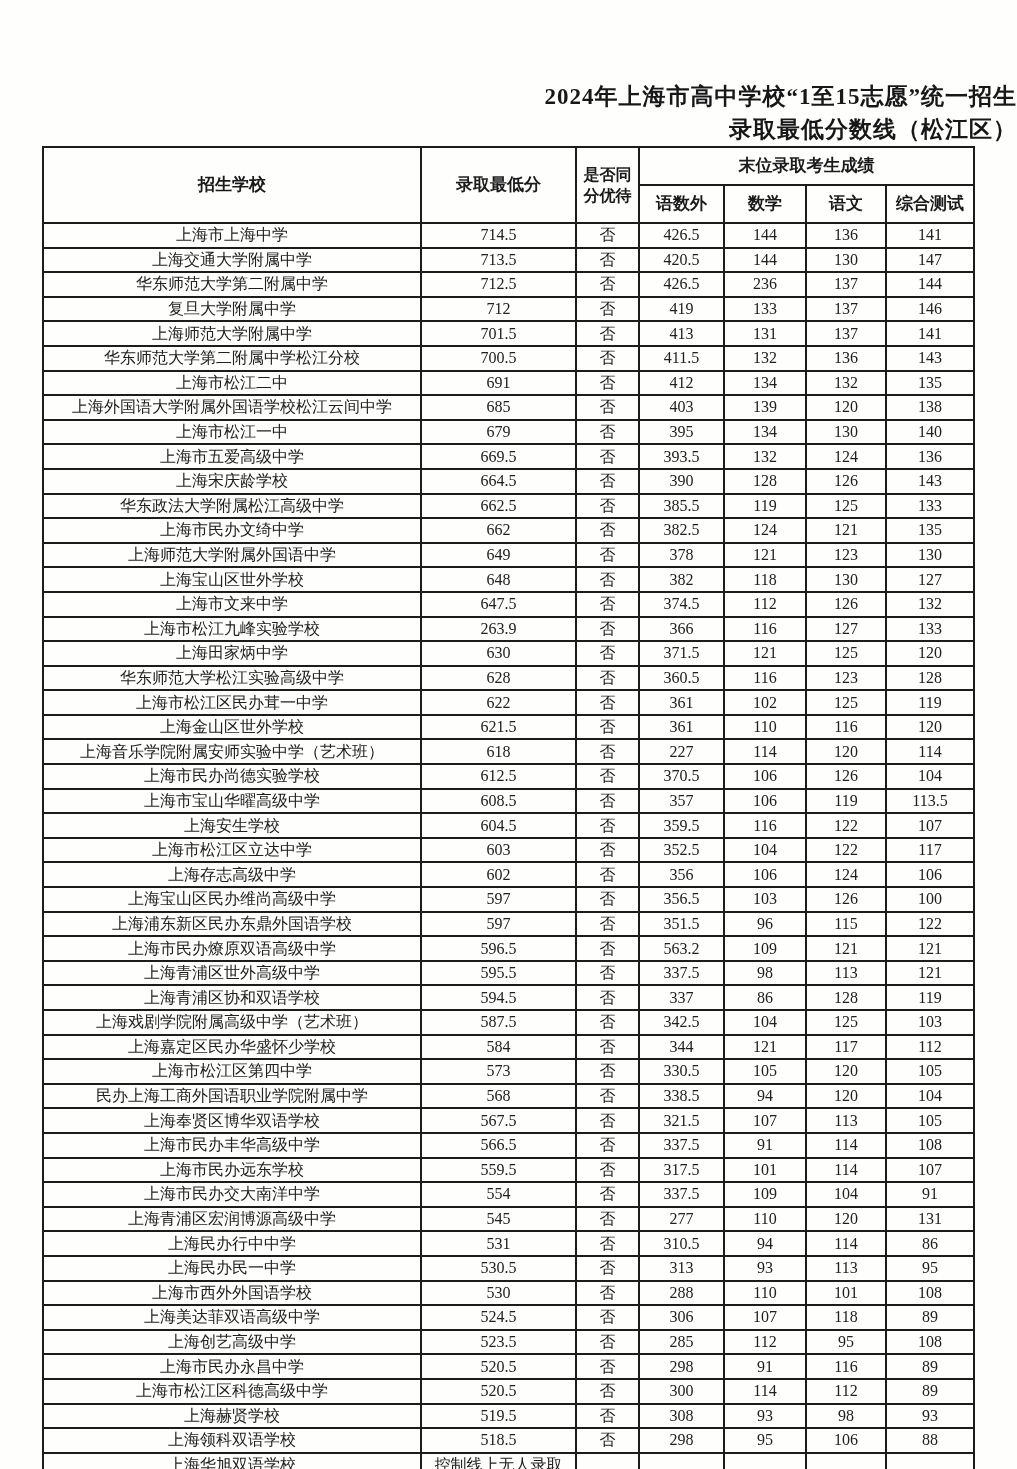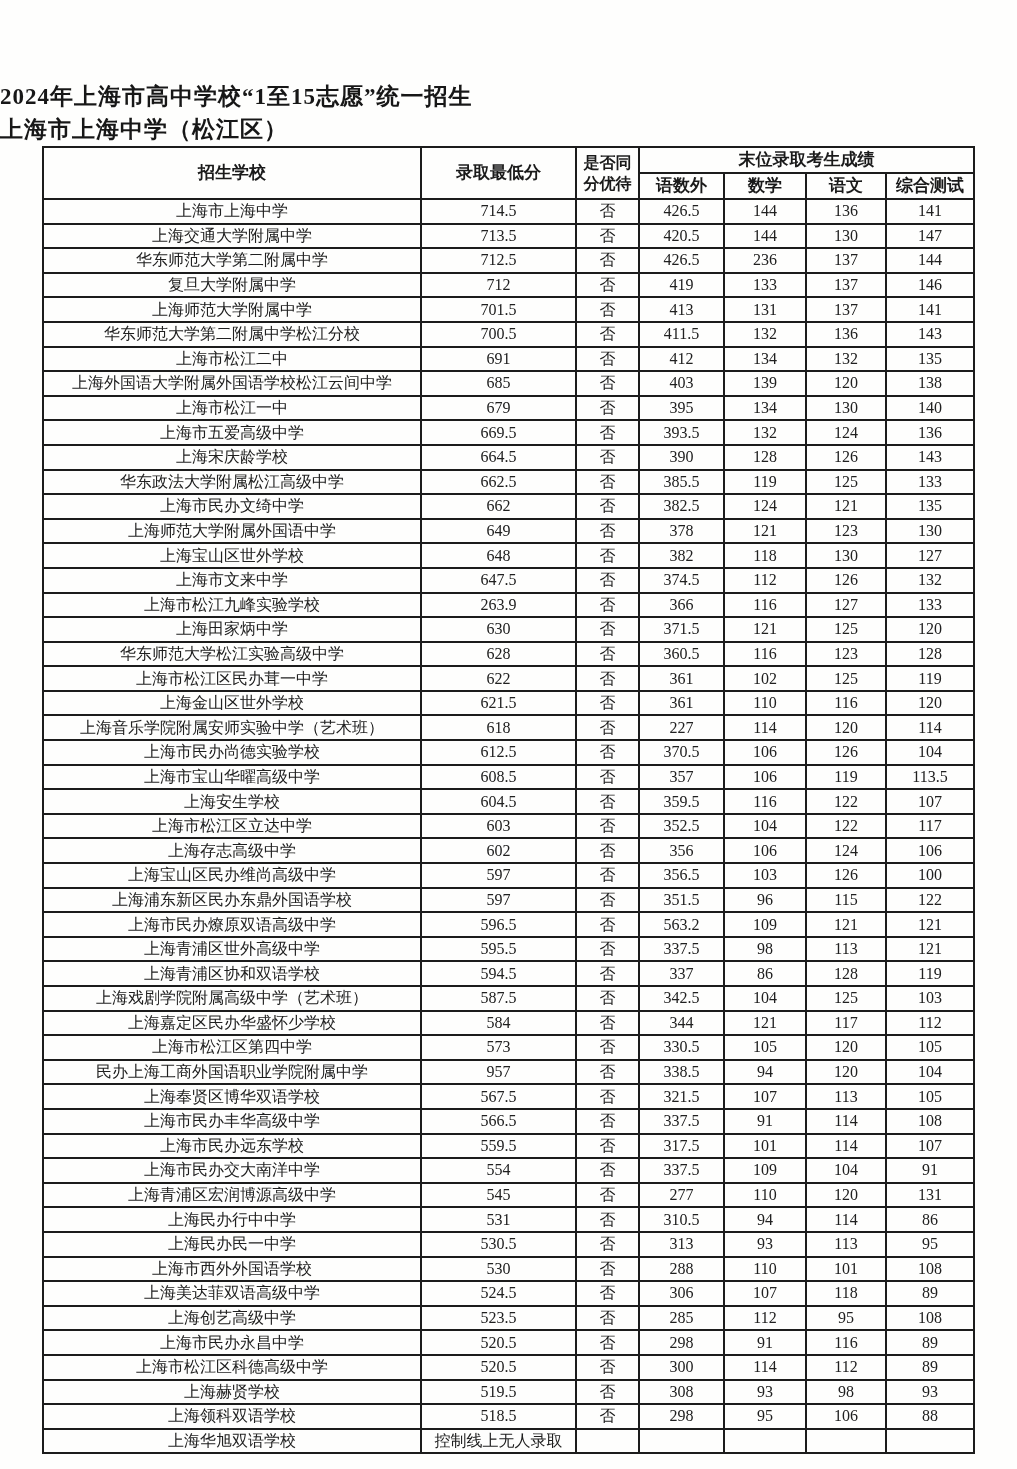--- a/index.html
+++ b/index.html
@@ -11,21 +11,21 @@
   }
   .page {
     width: 1017px;
     height: 1469px;
     background: #fefefdff;
     position: relative;
     overflow: hidden;
   }
   .title-block {
     padding-top: 80px;
-    text-align: left;
+    text-align: right;
     font-weight: bold;
     font-size: 23px;
     line-height: 33px;
     letter-spacing: 1px;
     color: #171717;
   }
   table.score-table {
     border-collapse: collapse;
     table-layout: fixed;
     width: 931px;
@@ -42,21 +42,21 @@
   .score-table thead th {
     font-size: 17px;
     font-weight: bold;
     line-height: 20px;
     height: 26px;
     color: #1a1a1a;
   }
   .score-table thead th.tie-col {
     font-size: 16px;
     line-height: 21px;
-    padding: 4px 6px;
+    padding: 16px 6px;
   }
   .score-table tbody td {
     font-size: 16px;
     font-weight: normal;
     height: 24.6px;
     line-height: 18px;
     color: #202020;
   }
   col.c-school   { width: 378px; }
   col.c-score    { width: 155px; }
@@ -66,21 +66,21 @@
   col.c-chinese  { width: 80px;  }
   col.c-comp     { width: 88px;  }
 </style>
 </head>
 <body>
 
 <div class="page">
 
   <div class="title-block">
     <div>2024年上海市高中学校“1至15志愿”统一招生</div>
-    <div>上海市上海中学（松江区）</div>
+    <div>录取最低分数线（松江区）</div>
   </div>
 
   <table class="score-table">
     <colgroup>
       <col class="c-school">
         <col class="c-score">
         <col class="c-tie">
       <col class="c-ysw">
         <col class="c-math">
         <col class="c-chinese">
@@ -411,21 +411,21 @@
           <td>上海市松江区第四中学</td>
           <td>573</td>
           <td>否</td>
           <td>330.5</td>
           <td>105</td>
           <td>120</td>
           <td>105</td>
         </tr>
         <tr>
           <td>民办上海工商外国语职业学院附属中学</td>
-          <td>957</td>
+          <td>568</td>
           <td>否</td>
           <td>338.5</td>
           <td>94</td>
           <td>120</td>
           <td>104</td>
         </tr>
         <tr>
           <td>上海奉贤区博华双语学校</td>
           <td>567.5</td>
           <td>否</td>

